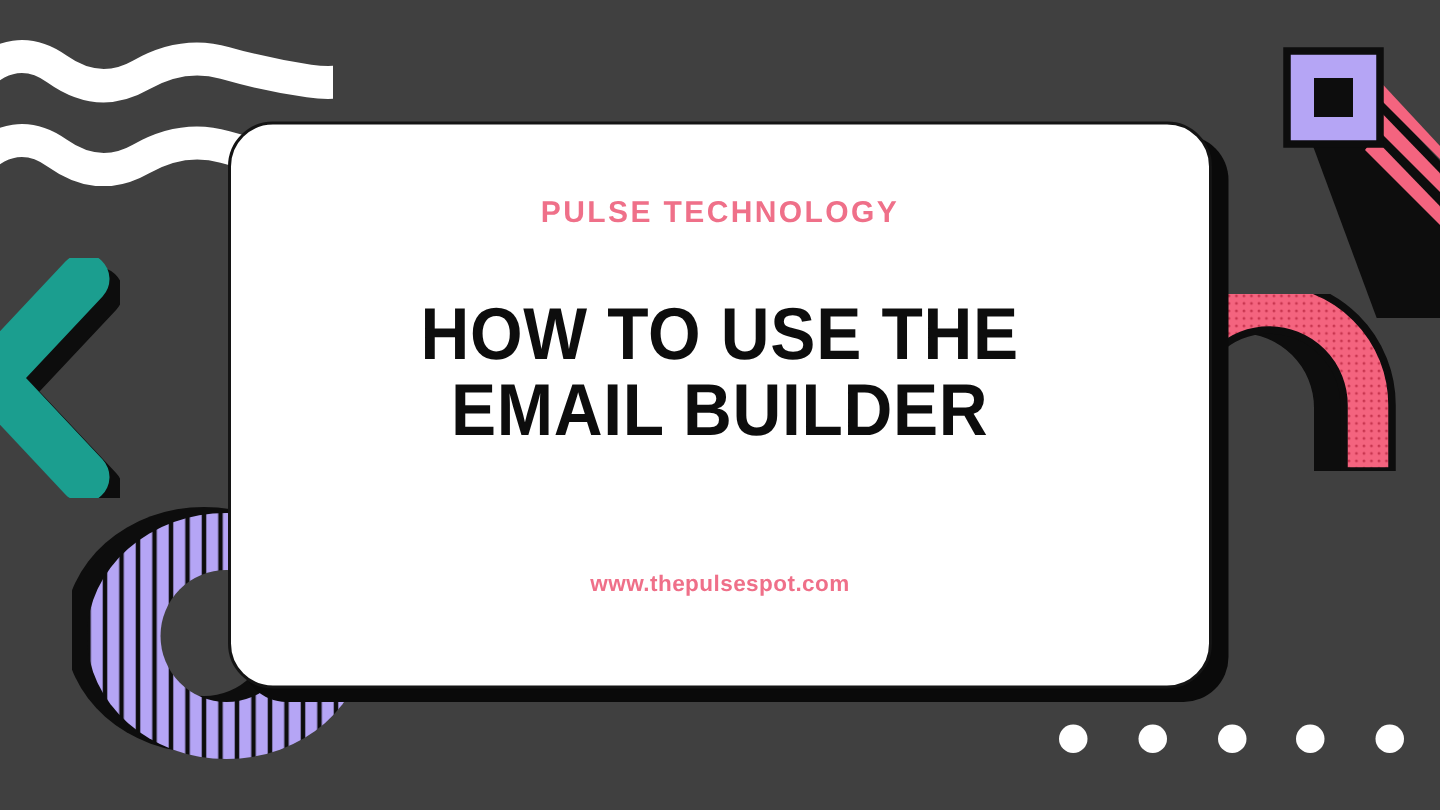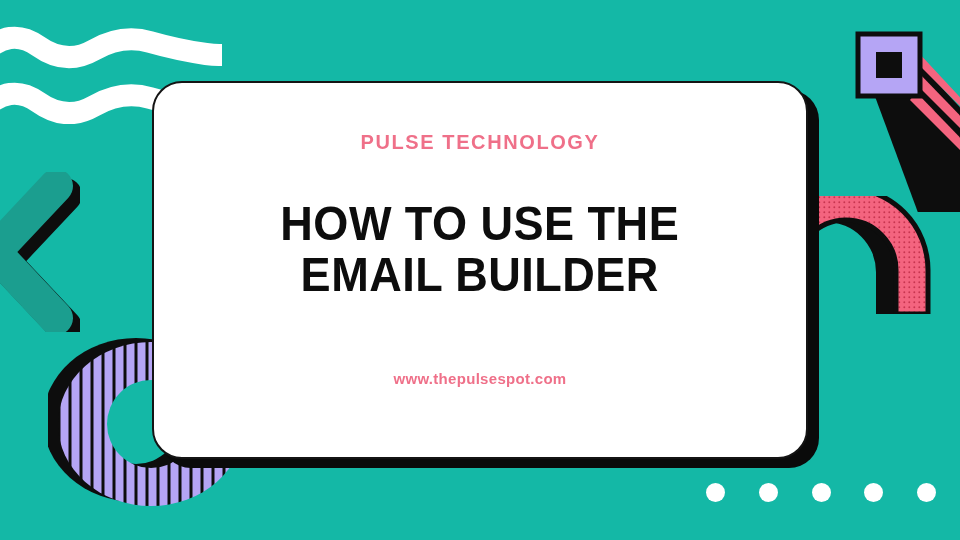--- a/index.html
+++ b/index.html
@@ -5,21 +5,21 @@
   html, body {
     margin: 0;
     padding: 0;
     background: #ffffff;
   }
   #stage {
     position: relative;
     width: 960px;
     height: 540px;
     overflow: hidden;
-    background: #14b8a6;
+    background: #404040;
     font-family: "Liberation Sans", sans-serif;
   }
 
   
   .deco { position: absolute; }
 
   #waves { left: -8px; top: 24px; width: 230px; height: 100px; }
   #left-chevron { left: -30px; top: 172px; width: 110px; height: 160px; }
   #square-badge { left: 840px; top: 22px; width: 130px; height: 190px; }
   #arch { left: 738px; top: 196px; width: 195px; height: 118px; }
@@ -86,21 +86,21 @@
     text-align: center;
     text-transform: uppercase;
     transform: scaleX(0.92);
     font-stretch: condensed;
     max-width: 600px;
   }
   #headline .line { display: block; }
 
   #weburl {
     position: absolute;
-    bottom: 70px;
+    bottom: 59px;
     left: 0;
     right: 0;
     font-size: 15px;
     font-weight: 700;
     letter-spacing: 0.3px;
     color: #ef7089;
     text-align: center;
   }
 </style>
 </head>

